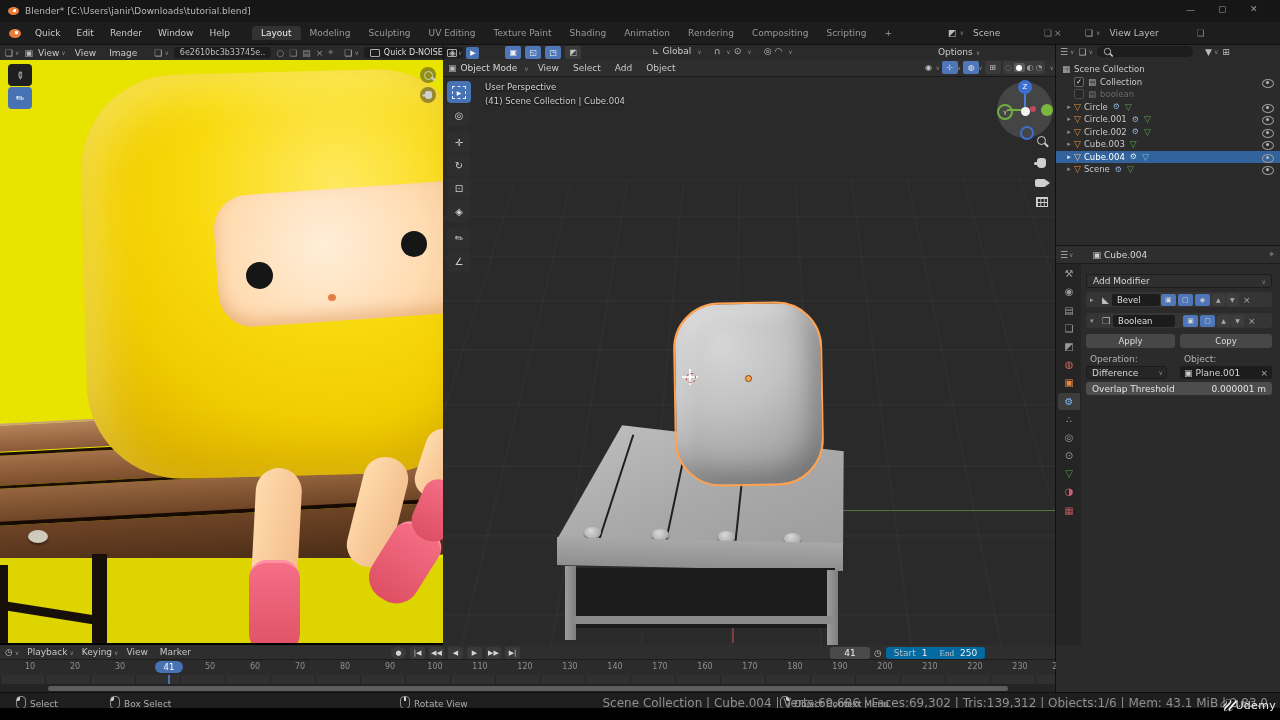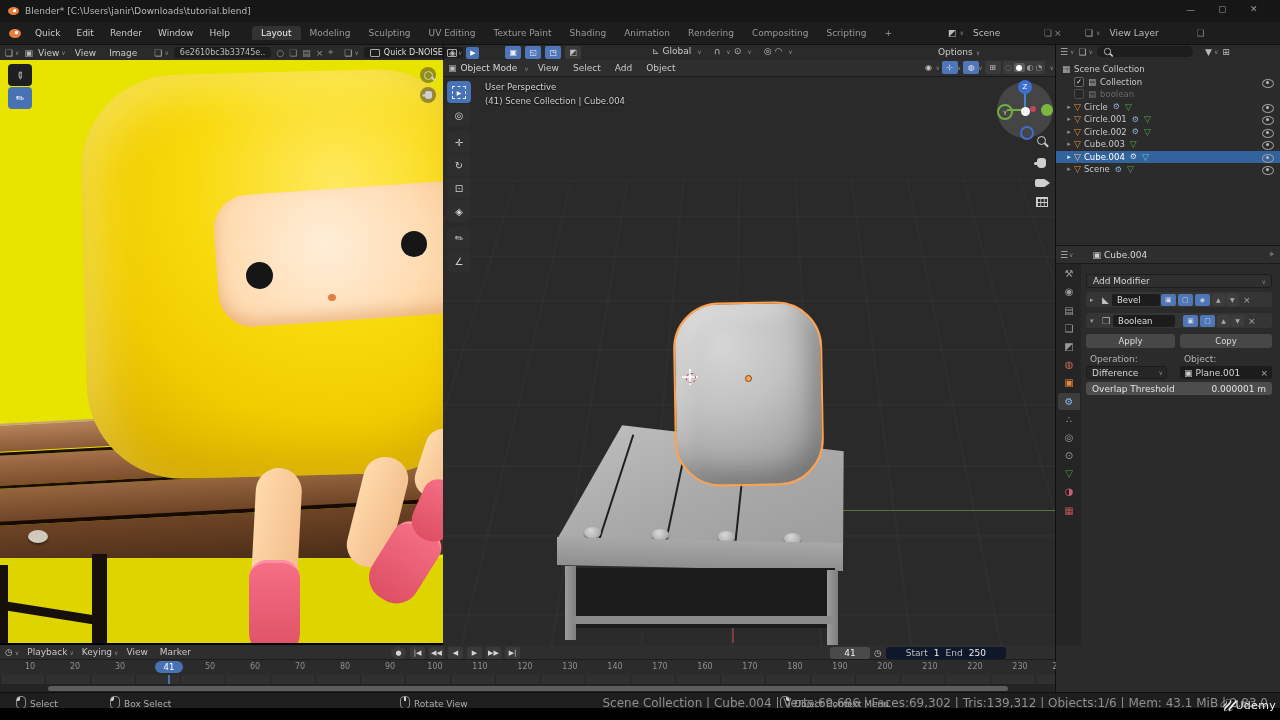--- a/index.html
+++ b/index.html
@@ -547,24 +547,24 @@
       <span class="tbtn">◀◀</span>
       <span class="tbtn">◀</span>
       <span class="tbtn">▶</span>
       <span class="tbtn">▶▶</span>
       <span class="tbtn">▶|</span>
     </span>
 
     <span class="abs flex" style="left:830px;top:1.5px;gap:4px;">
       <span class="chip" style="background:#4a4a4a;width:28px;text-align:center;color:#eee;">41</span>
       <span style="color:#bbb;">◷</span>
-      <span class="chip flex" style="background:#0f172a;gap:6px;padding:1px 20px;">
+      <span class="chip flex" style="background:#0369a1;gap:6px;padding:1px 8px;">
         <span>Start</span>
         <span style="color:#eee;">1</span>
-        <span style="">End</span>
+        <span style="margin-left:6px;font-family:Liberation Serif, serif;">End</span>
         <span style="color:#eee;">250</span>
       </span>
     </span>
   </div>
 
   <div class="abs" style="left:0;top:15px;width:1055px;height:15px;background:#2b2b2b;border-bottom:1px solid #222;">
     <span class="tick" style="left:30px;text-align:right;">10</span>
     <span class="tick" style="left:75px;">20</span>
     <span class="tick" style="left:120px;">30</span>
     <span class="tick" style="left:210px;">50</span>

